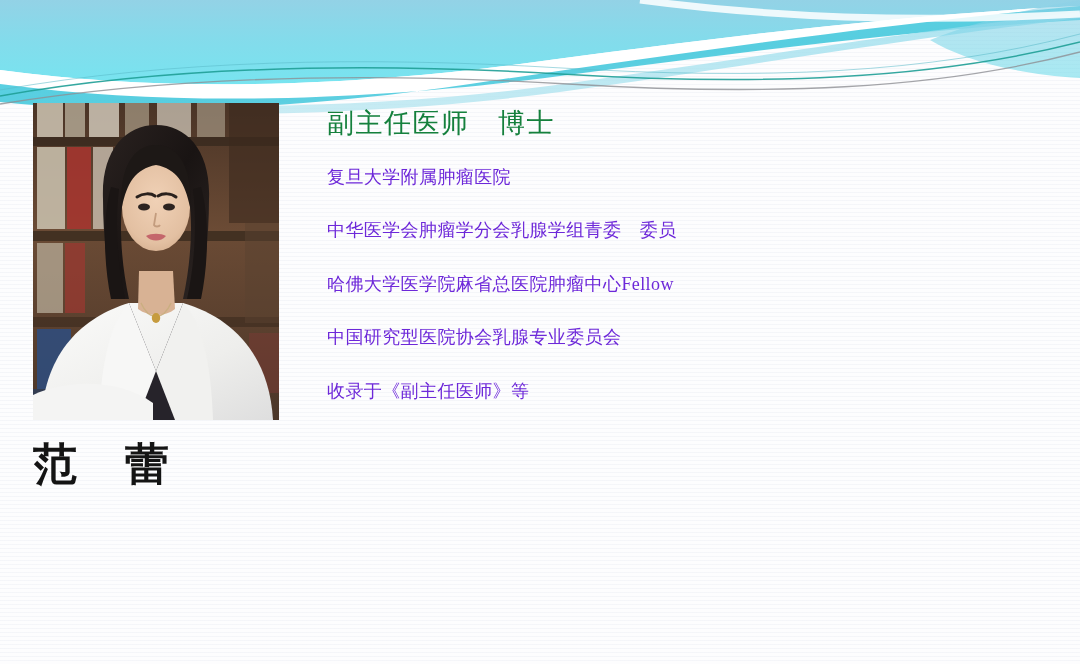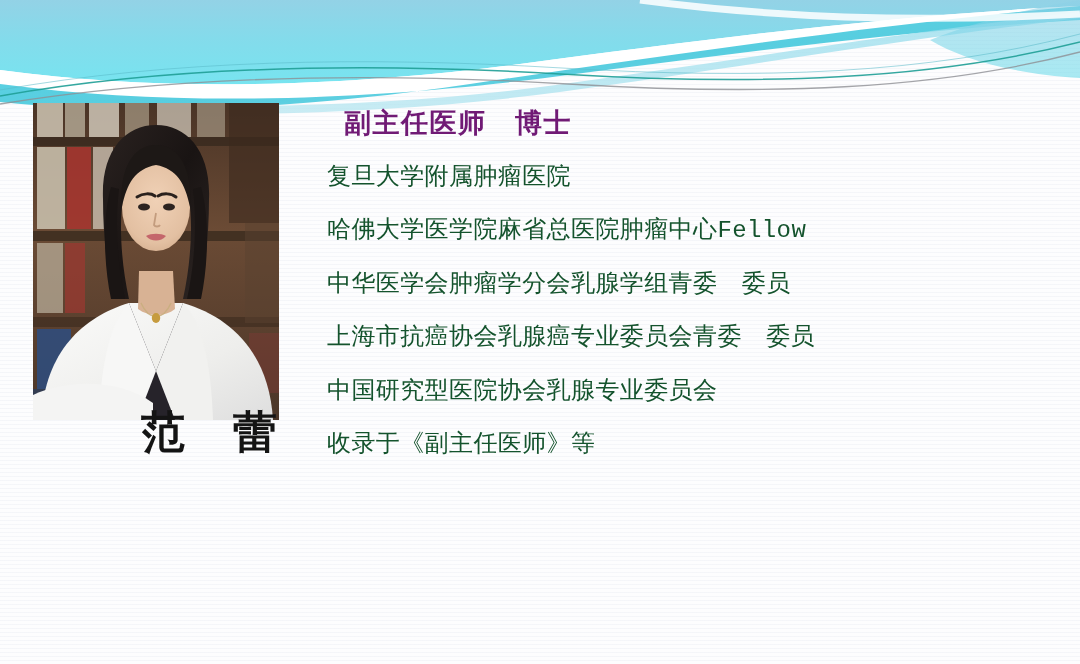--- a/index.html
+++ b/index.html
@@ -66,56 +66,55 @@
   #portrait-photo svg {
     display: block;
     width: 246px;
     height: 317px;
   }
 
   
   #doctor-name {
     position: absolute;
     left: 33px;
-    top: 408px;
+    top: 440px;
     width: 246px;
-    text-align: right;
+    text-align: left;
     font-family: "Liberation Sans", "DejaVu Sans", sans-serif;
     font-size: 44px;
     font-weight: 700;
     color: #141414;
     letter-spacing: 2px;
     line-height: 1.1;
     z-index: 4;
     white-space: pre;
   }
 
   
   #credentials {
     position: absolute;
     left: 327px;
     top: 97px;
     width: 730px;
     z-index: 4;
   }
   .cred-line {
-    font-family: Liberation Mono, monospace;
-    font-size: 24px;
+    font-family: Liberation Serif, serif;
+    font-size: 18px;
     line-height: 53.5px;
-    color: #14532d;
+    color: #6d28d9;
     white-space: pre;
     letter-spacing: 0.4px;
   }
   .cred-line.heading {
     font-family: "Liberation Sans", "DejaVu Sans", sans-serif;
-    font-weight: 700;
+    font-weight: 400;
     font-size: 27px;
     letter-spacing: 1.5px;
-    color: #701a75;
-    margin-left: 17px;
+    color: #15803d;
   }
 </style>
 </head>
 <body>
 
 <div id="slide">
 
   <div id="wave-banner">
     <svg viewBox="0 0 1080 118" preserveAspectRatio="none" xmlns="http://www.w3.org/2000/svg">
       <defs>
@@ -259,20 +258,19 @@
 
       <path d="M0,292 C36,276 86,276 120,300 L120,317 L0,317 Z" fill="#f4f4f3"></path>
     </svg>
   </div>
 
   <div id="doctor-name">范　蕾</div>
 
   <div id="credentials">
     <div class="cred-line heading">副主任医师　博士</div>
     <div class="cred-line">复旦大学附属肿瘤医院</div>
+    <div class="cred-line">中华医学会肿瘤学分会乳腺学组青委　委员</div>
     <div class="cred-line">哈佛大学医学院麻省总医院肿瘤中心Fellow</div>
-    <div class="cred-line">中华医学会肿瘤学分会乳腺学组青委　委员</div>
-    <div class="cred-line">上海市抗癌协会乳腺癌专业委员会青委　委员</div>
     <div class="cred-line">中国研究型医院协会乳腺专业委员会</div>
     <div class="cred-line">收录于《副主任医师》等</div>
   </div>
 
 </div>
 
 </body></html>

